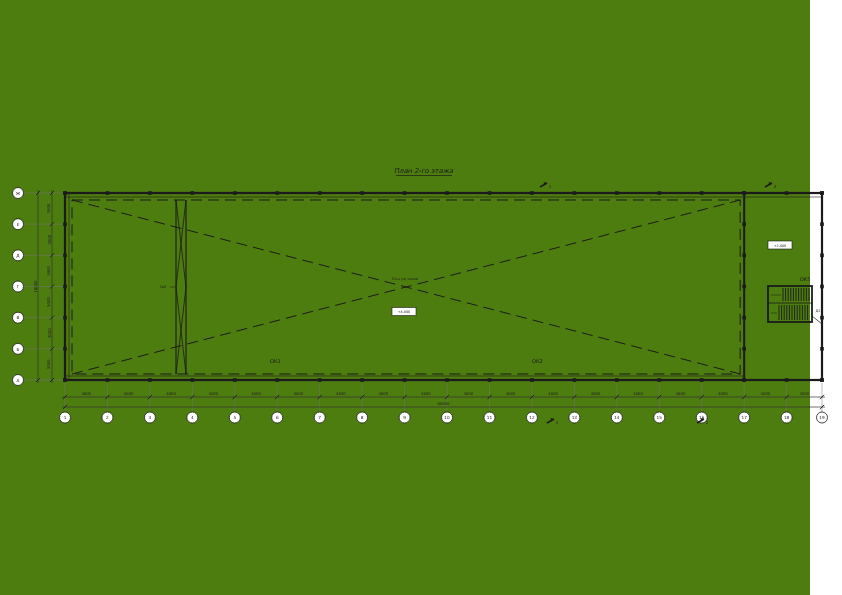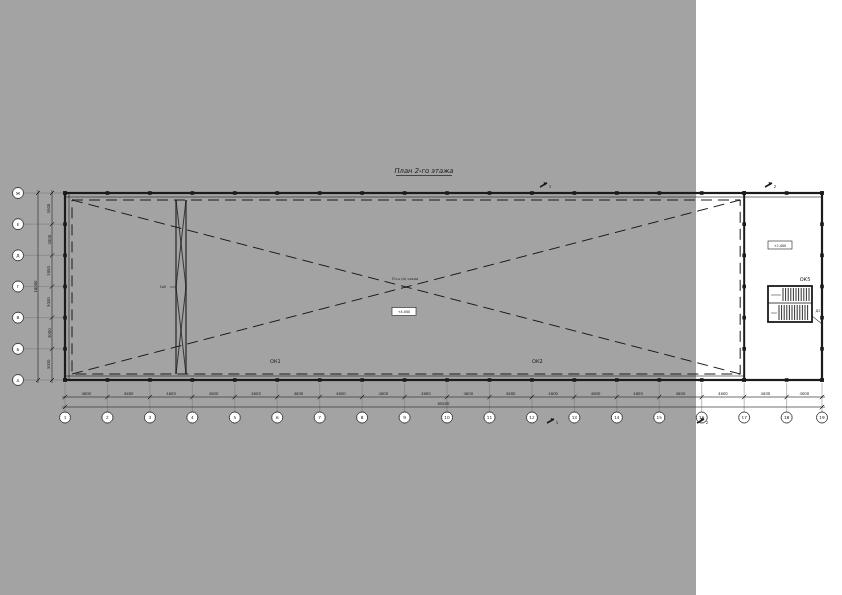--- a/index.html
+++ b/index.html
@@ -1,17 +1,17 @@
 <!DOCTYPE html>
 <html><head>
 <meta charset="utf-8">
 <style>
   html,body{margin:0;padding:0;background:#ffffff;width:842px;height:595px;overflow:hidden;}
   body{font-family:"DejaVu Sans", sans-serif;}
-  #stage{position:relative;width:696px;height:595px;background:#a3a3a3;}
+  #stage{position:relative;width:810px;height:595px;background:#4d7c0f;}
   svg{position:absolute;left:0;top:0;}
   text{fill:#1b1b1b;}
   .ttl{font-size:6.8px;font-style:italic;}
   .lab{font-size:5px;}
   .lab-sm{font-size:3.4px;}
   .dimtxt{font-size:3.8px;fill:#222;}
 </style>
 </head>
 <body>
 

